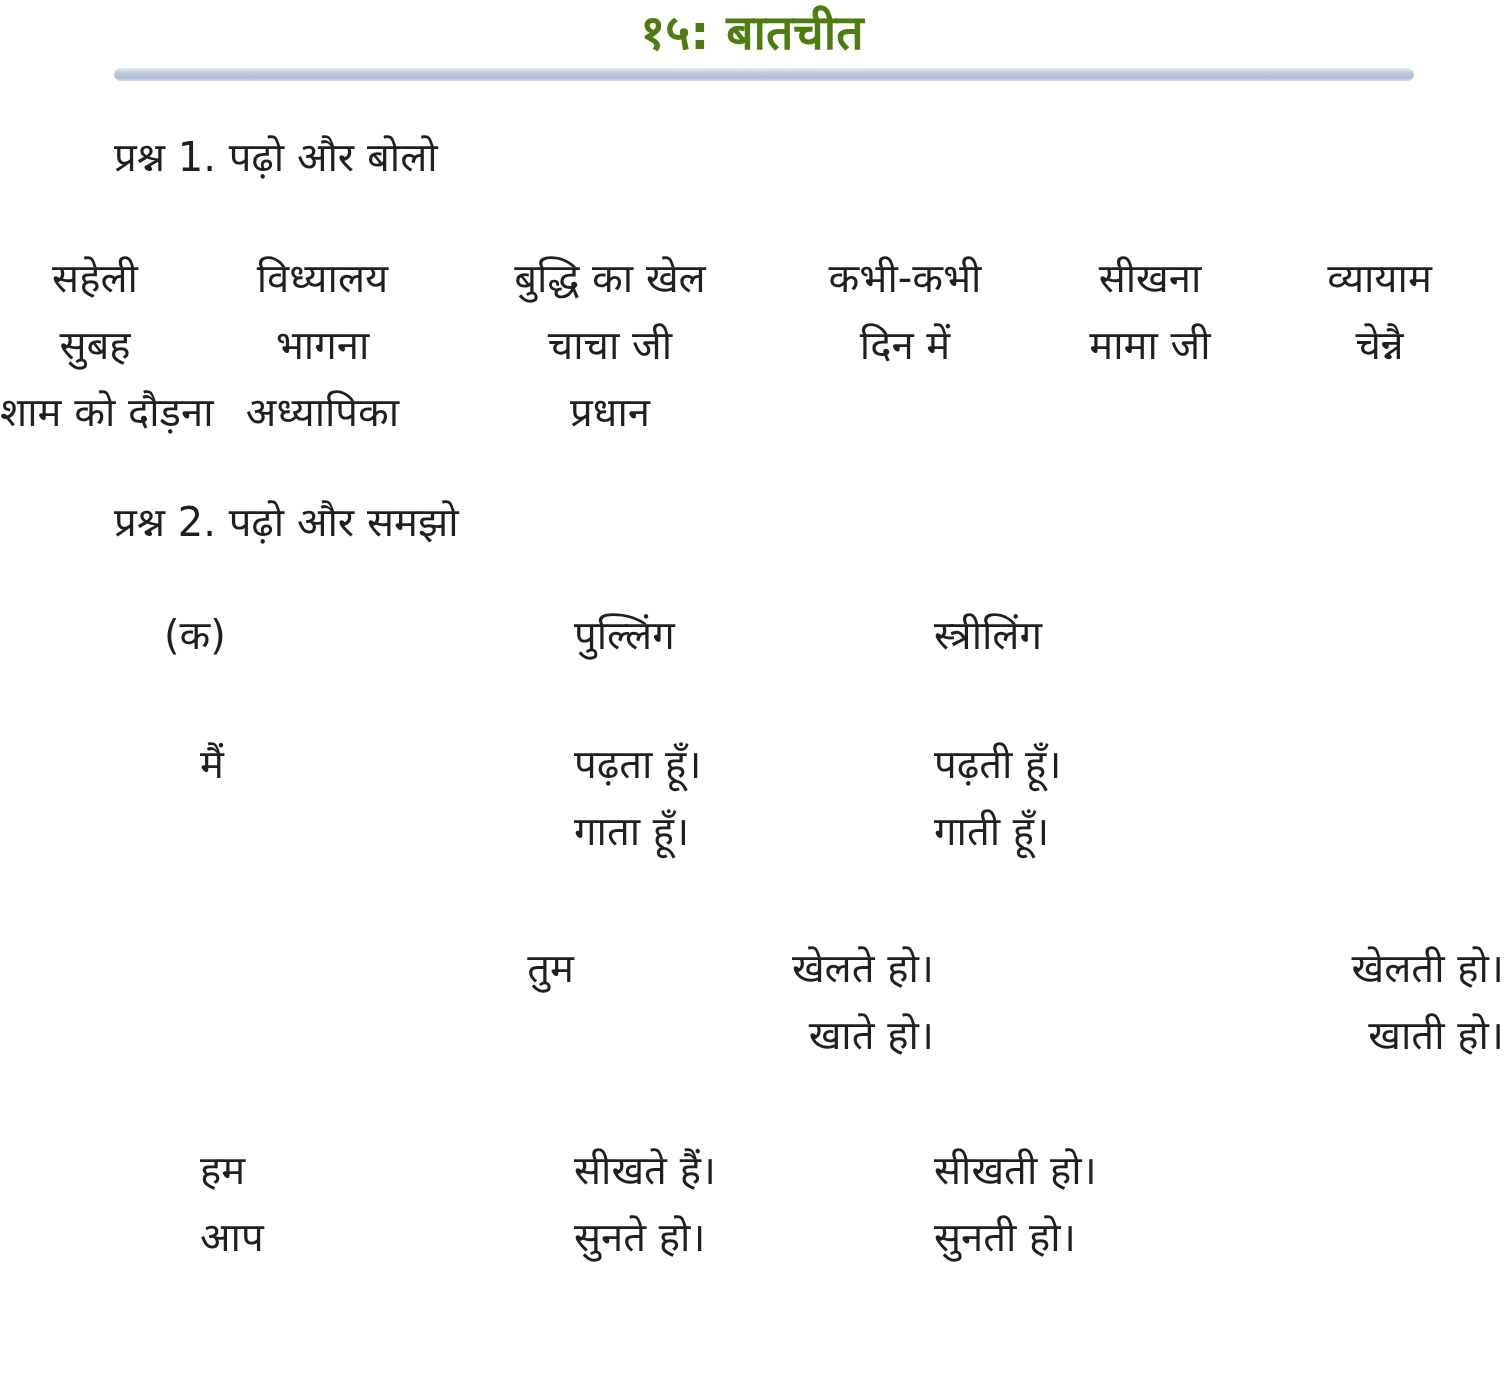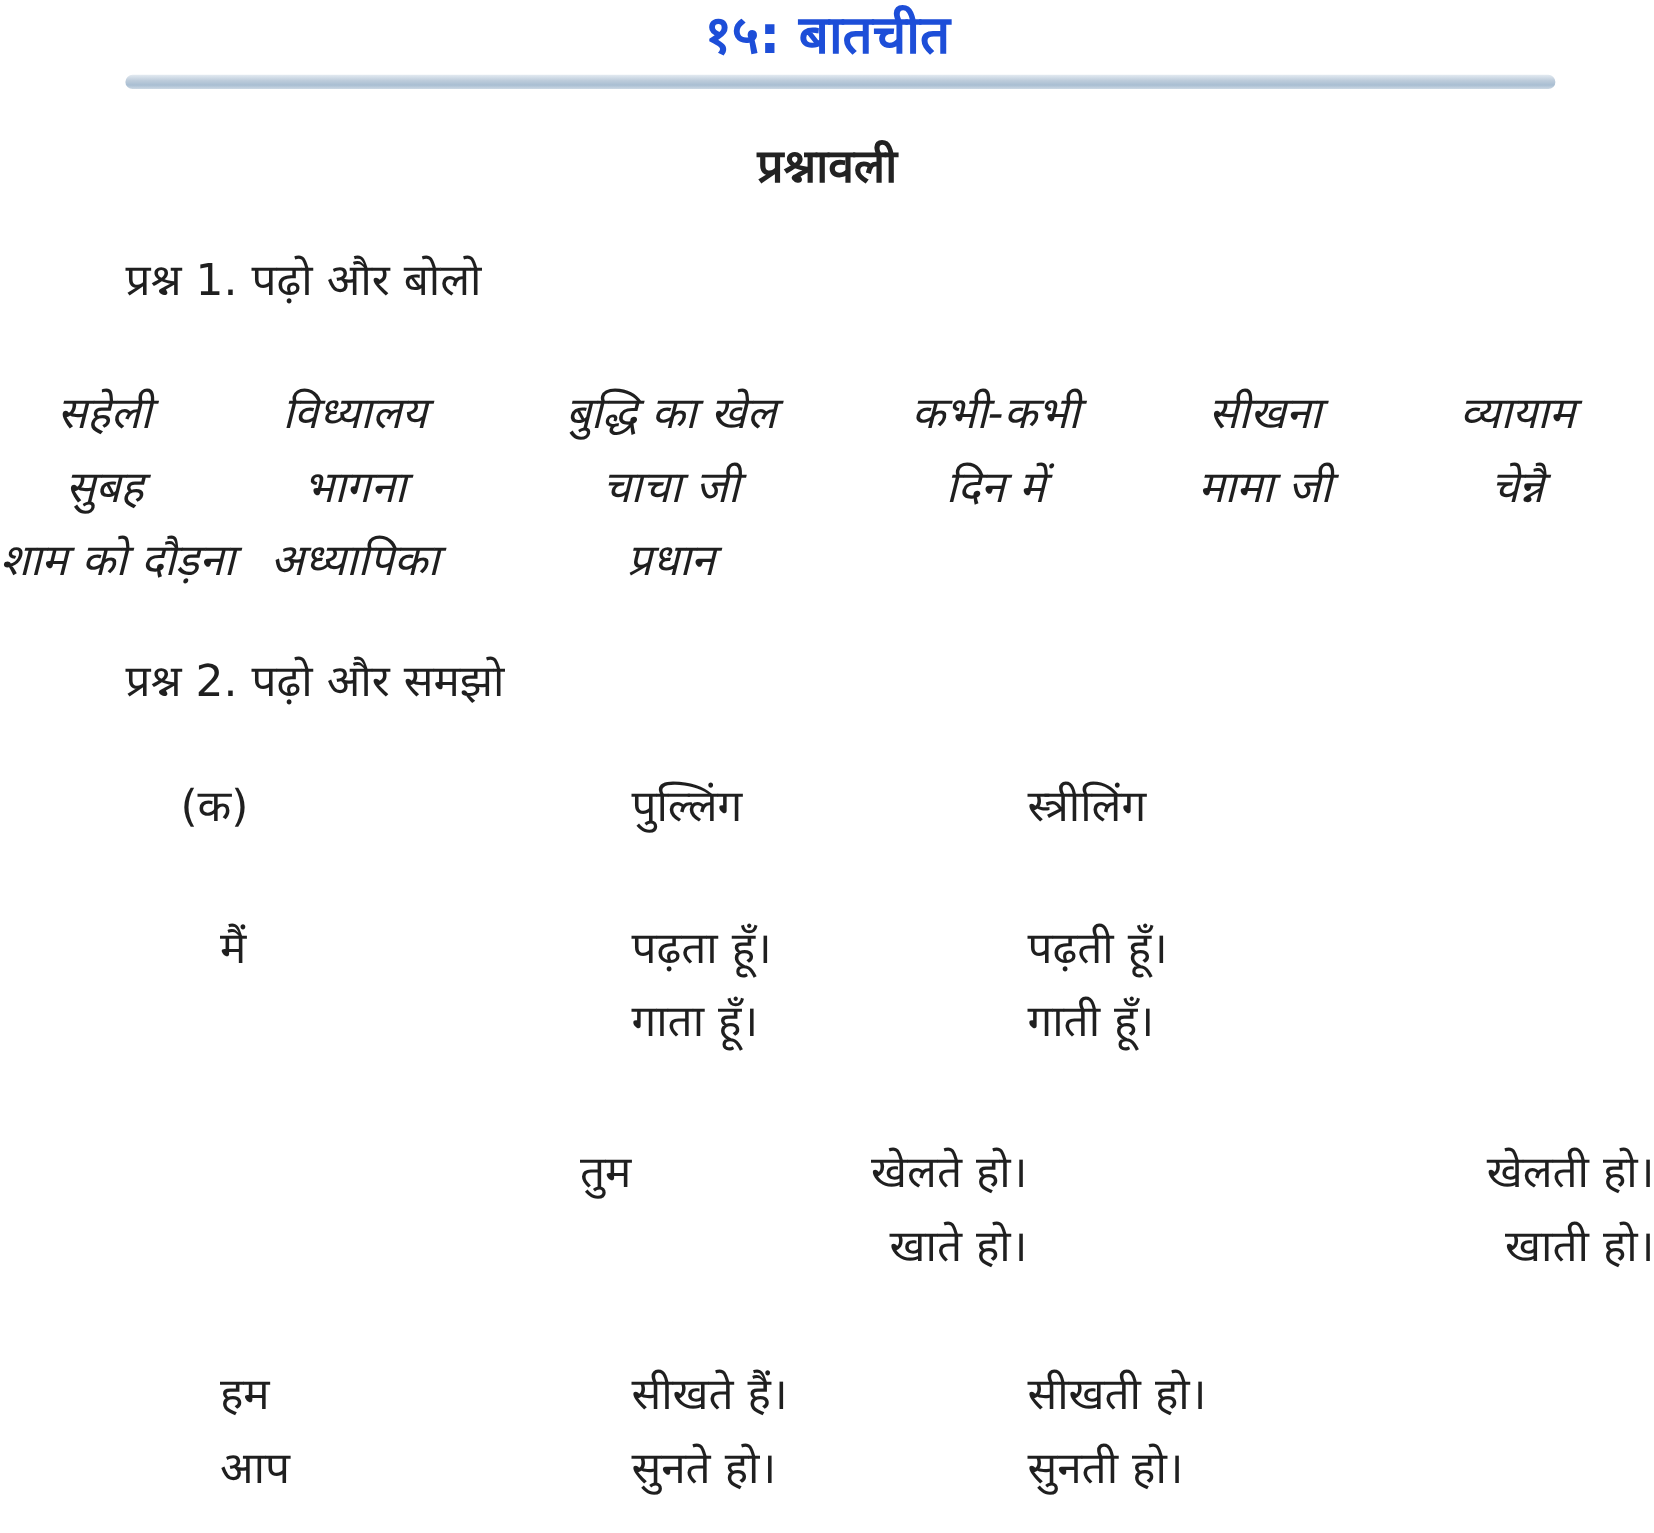--- a/index.html
+++ b/index.html
@@ -12,21 +12,21 @@
     color: #1f1f1f;
   }
   .page { width: 1504px; height: 1394px; position: relative; }
 
   .title {
     margin-top: 2px;
     text-align: center;
     font-size: 48px;
     font-weight: 700;
     line-height: 60px;
-    color: #1d4ed8;
+    color: #4d7c0f;
   }
   .divider {
     margin: 6px 90px 0 114px;
     height: 13px;
     border-radius: 8px;
     background: linear-gradient(180deg, #e3eaf1 0%, #bdccdb 40%, #a9bed2 72%, #cdd9e4 100%);
   }
   .subtitle {
     margin-top: 42px;
     text-align: center;
@@ -42,21 +42,20 @@
     font-weight: 400;
     line-height: 56px;
   }
   .q-label.q2 { }
 
   .word-grid {
     margin-top: 60px;
     display: grid;
     grid-template-columns: 190px 265px 310px 280px 210px 249px;
     width: 1200px;
-    font-style: italic;
   }
   .wcell {
     text-align: center;
     font-size: 40px;
     line-height: 67px;
     white-space: nowrap;
   }
 
   .vtable { margin-top: 52px; }
   .vrow {
@@ -74,21 +73,20 @@
 </style>
 </head>
 <body>
 
 <div class="page">
 
   <h1 class="title">१५: बातचीत</h1>
 
   <div class="divider"></div>
 
-  <h2 class="subtitle">प्रश्नावली</h2>
 
   <div class="q-label">प्रश्न 1. पढ़ो और बोलो</div>
 
   <div class="word-grid">
     <div class="wcell">सहेली</div>
     <div class="wcell">विध्यालय</div>
     <div class="wcell">बुद्धि का खेल</div>
     <div class="wcell">कभी-कभी</div>
     <div class="wcell">सीखना</div>
     <div class="wcell">व्यायाम</div>

